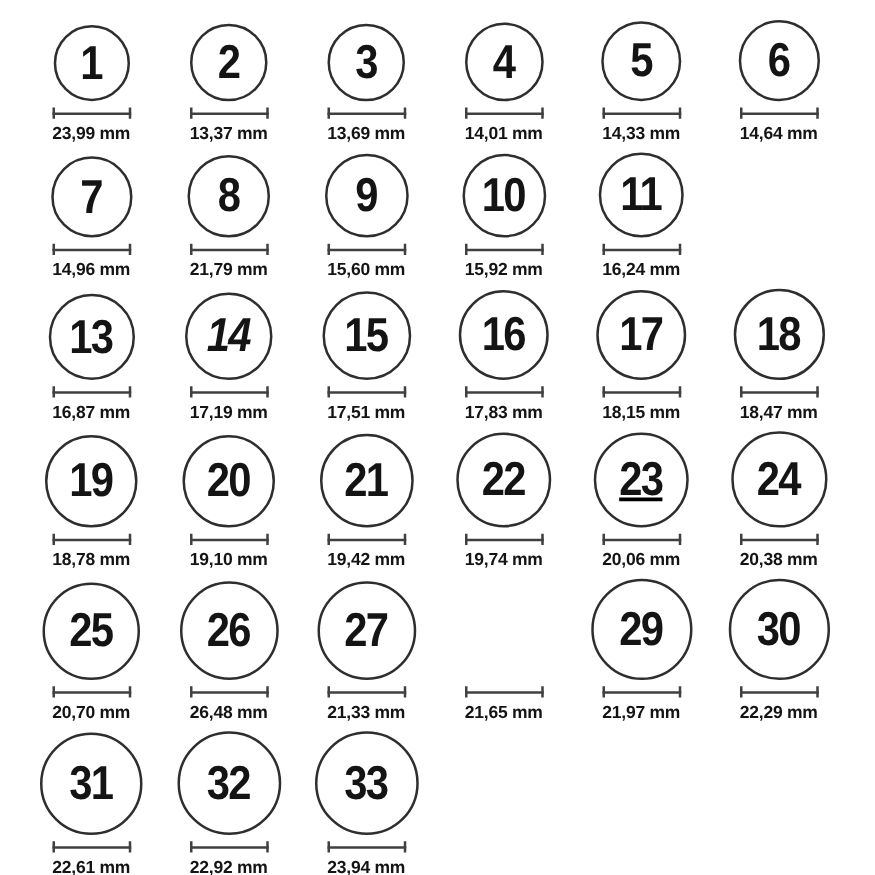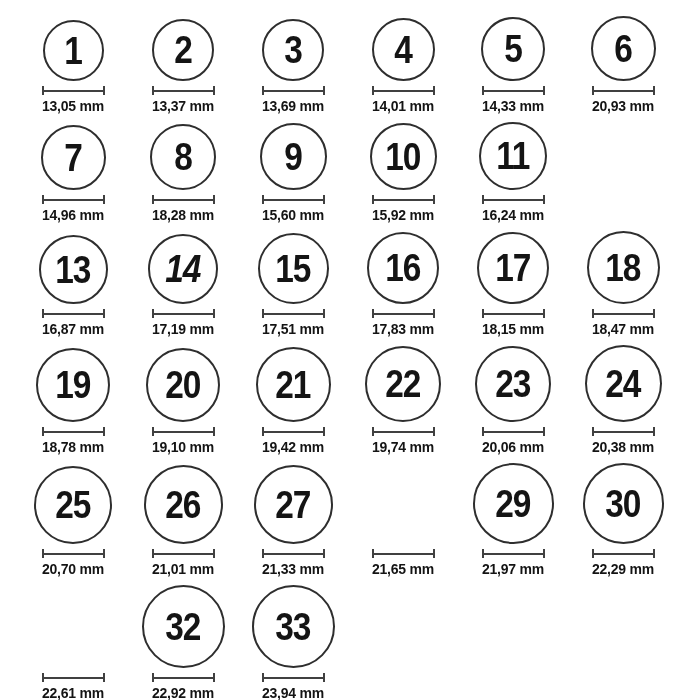--- a/index.html
+++ b/index.html
@@ -77,21 +77,21 @@
 <body>
 
 <div class="chart">
   <div id="grid">
       <div class="row">
         <div class="cell">
     <div class="circle" style="width: 61px; height: 61px;">
       <span class="num">1</span>
     </div>
     <div class="ruler"></div>
-    <div class="mm-label">13,05 mm</div>
+    <div class="mm-label">23,99 mm</div>
   </div>
         <div class="cell">
     <div class="circle" style="width: 62px; height: 62px;">
       <span class="num">2</span>
     </div>
     <div class="ruler"></div>
     <div class="mm-label">13,37 mm</div>
   </div>
         <div class="cell">
     <div class="circle" style="width: 62px; height: 62px;">
@@ -112,37 +112,37 @@
       <span class="num">5</span>
     </div>
     <div class="ruler"></div>
     <div class="mm-label">14,33 mm</div>
   </div>
         <div class="cell">
     <div class="circle" style="width: 65px; height: 65px;">
       <span class="num">6</span>
     </div>
     <div class="ruler"></div>
-    <div class="mm-label">20,93 mm</div>
+    <div class="mm-label">14,64 mm</div>
   </div>
       </div>
       <div class="row">
         <div class="cell">
     <div class="circle" style="width: 65px; height: 65px;">
       <span class="num">7</span>
     </div>
     <div class="ruler"></div>
     <div class="mm-label">14,96 mm</div>
   </div>
         <div class="cell">
     <div class="circle" style="width: 66px; height: 66px;">
       <span class="num">8</span>
     </div>
     <div class="ruler"></div>
-    <div class="mm-label">18,28 mm</div>
+    <div class="mm-label">21,79 mm</div>
   </div>
         <div class="cell">
     <div class="circle" style="width: 67px; height: 67px;">
       <span class="num">9</span>
     </div>
     <div class="ruler"></div>
     <div class="mm-label">15,60 mm</div>
   </div>
         <div class="cell">
     <div class="circle" style="width: 67px; height: 67px;">
@@ -226,21 +226,21 @@
     <div class="mm-label">19,42 mm</div>
   </div>
         <div class="cell">
     <div class="circle" style="width: 76px; height: 76px;">
       <span class="num">22</span>
     </div>
     <div class="ruler"></div>
     <div class="mm-label">19,74 mm</div>
   </div>
         <div class="cell">
-    <div class="circle" style="width: 76px; height: 76px;">
+    <div class="circle" style="width: 76px; height: 76px; text-decoration: underline;">
       <span class="num">23</span>
     </div>
     <div class="ruler"></div>
     <div class="mm-label">20,06 mm</div>
   </div>
         <div class="cell">
     <div class="circle" style="width: 77px; height: 77px; text-align: right;">
       <span class="num">24</span>
     </div>
     <div class="ruler"></div>
@@ -253,21 +253,21 @@
       <span class="num">25</span>
     </div>
     <div class="ruler"></div>
     <div class="mm-label">20,70 mm</div>
   </div>
         <div class="cell">
     <div class="circle" style="width: 79px; height: 79px;">
       <span class="num">26</span>
     </div>
     <div class="ruler"></div>
-    <div class="mm-label">21,01 mm</div>
+    <div class="mm-label">26,48 mm</div>
   </div>
         <div class="cell">
     <div class="circle" style="width: 79px; height: 79px; align-items: center;">
       <span class="num">27</span>
     </div>
     <div class="ruler"></div>
     <div class="mm-label">21,33 mm</div>
   </div>
         <div class="cell">
     <div class="ruler"></div>
@@ -283,20 +283,23 @@
         <div class="cell">
     <div class="circle" style="width: 81px; height: 81px;">
       <span class="num">30</span>
     </div>
     <div class="ruler"></div>
     <div class="mm-label">22,29 mm</div>
   </div>
       </div>
       <div class="row">
         <div class="cell">
+    <div class="circle" style="width: 82px; height: 82px;">
+      <span class="num">31</span>
+    </div>
     <div class="ruler"></div>
     <div class="mm-label">22,61 mm</div>
   </div>
         <div class="cell">
     <div class="circle" style="width: 83px; height: 83px;">
       <span class="num">32</span>
     </div>
     <div class="ruler"></div>
     <div class="mm-label">22,92 mm</div>
   </div>

